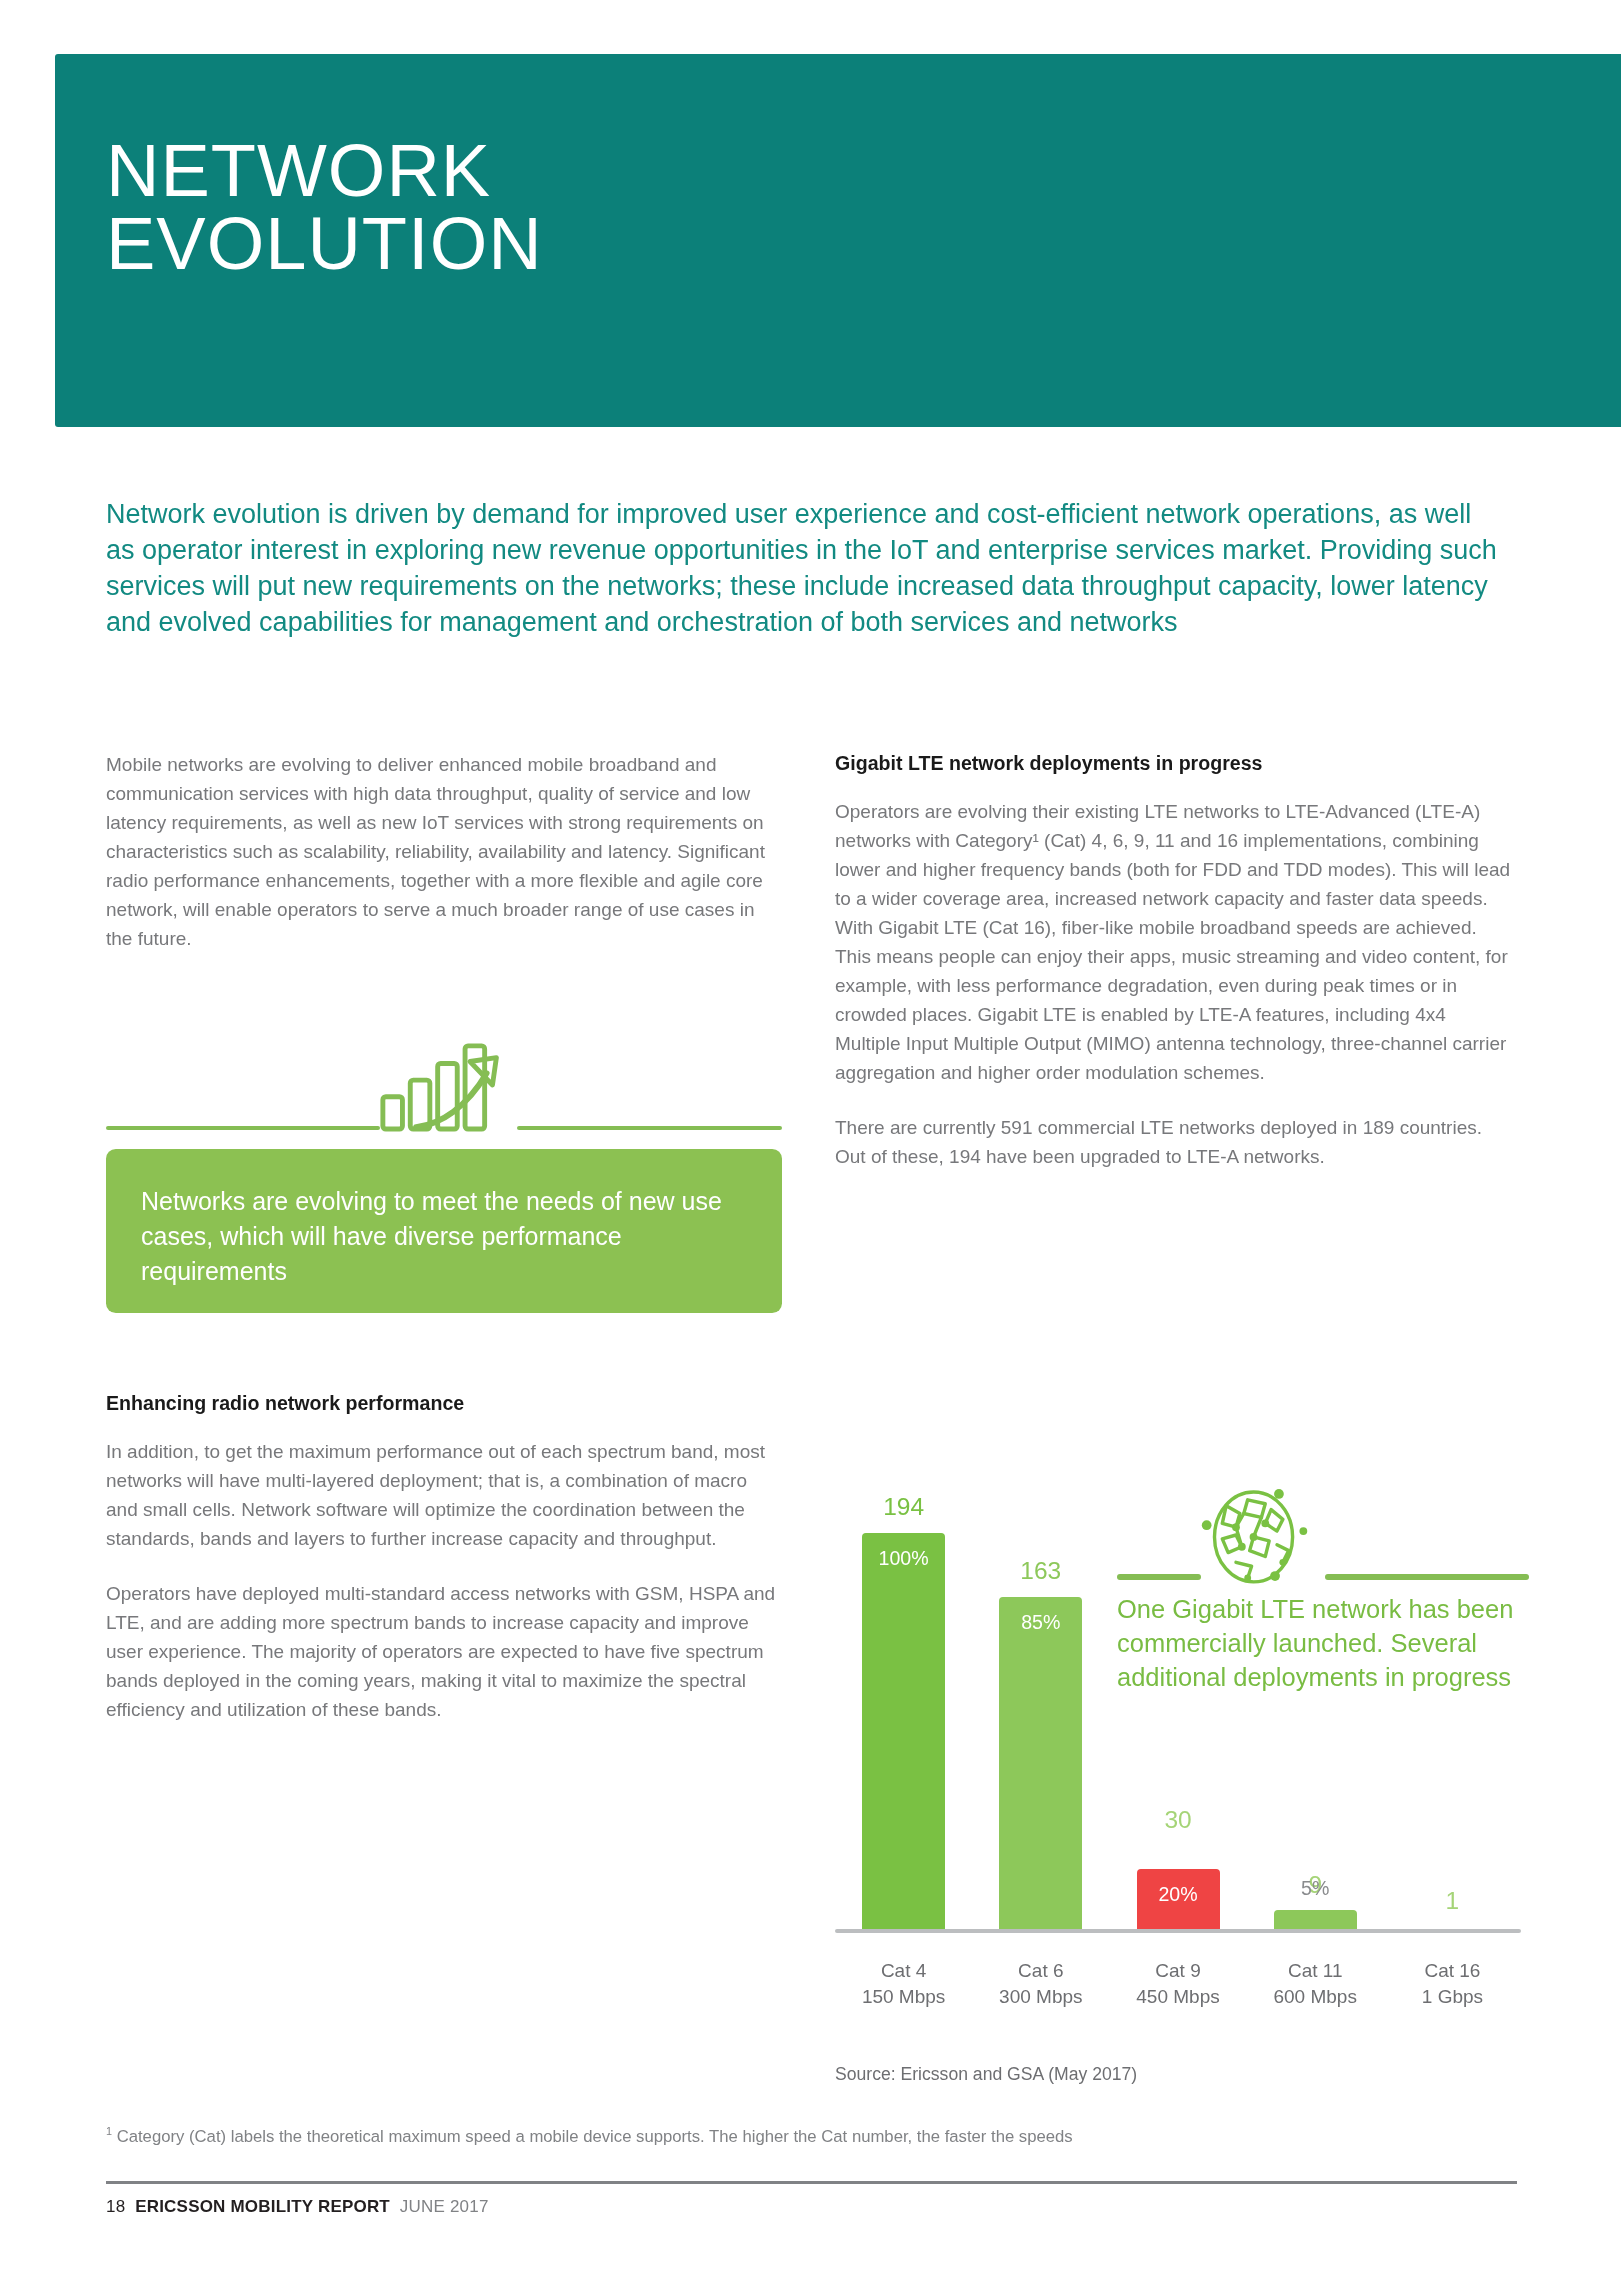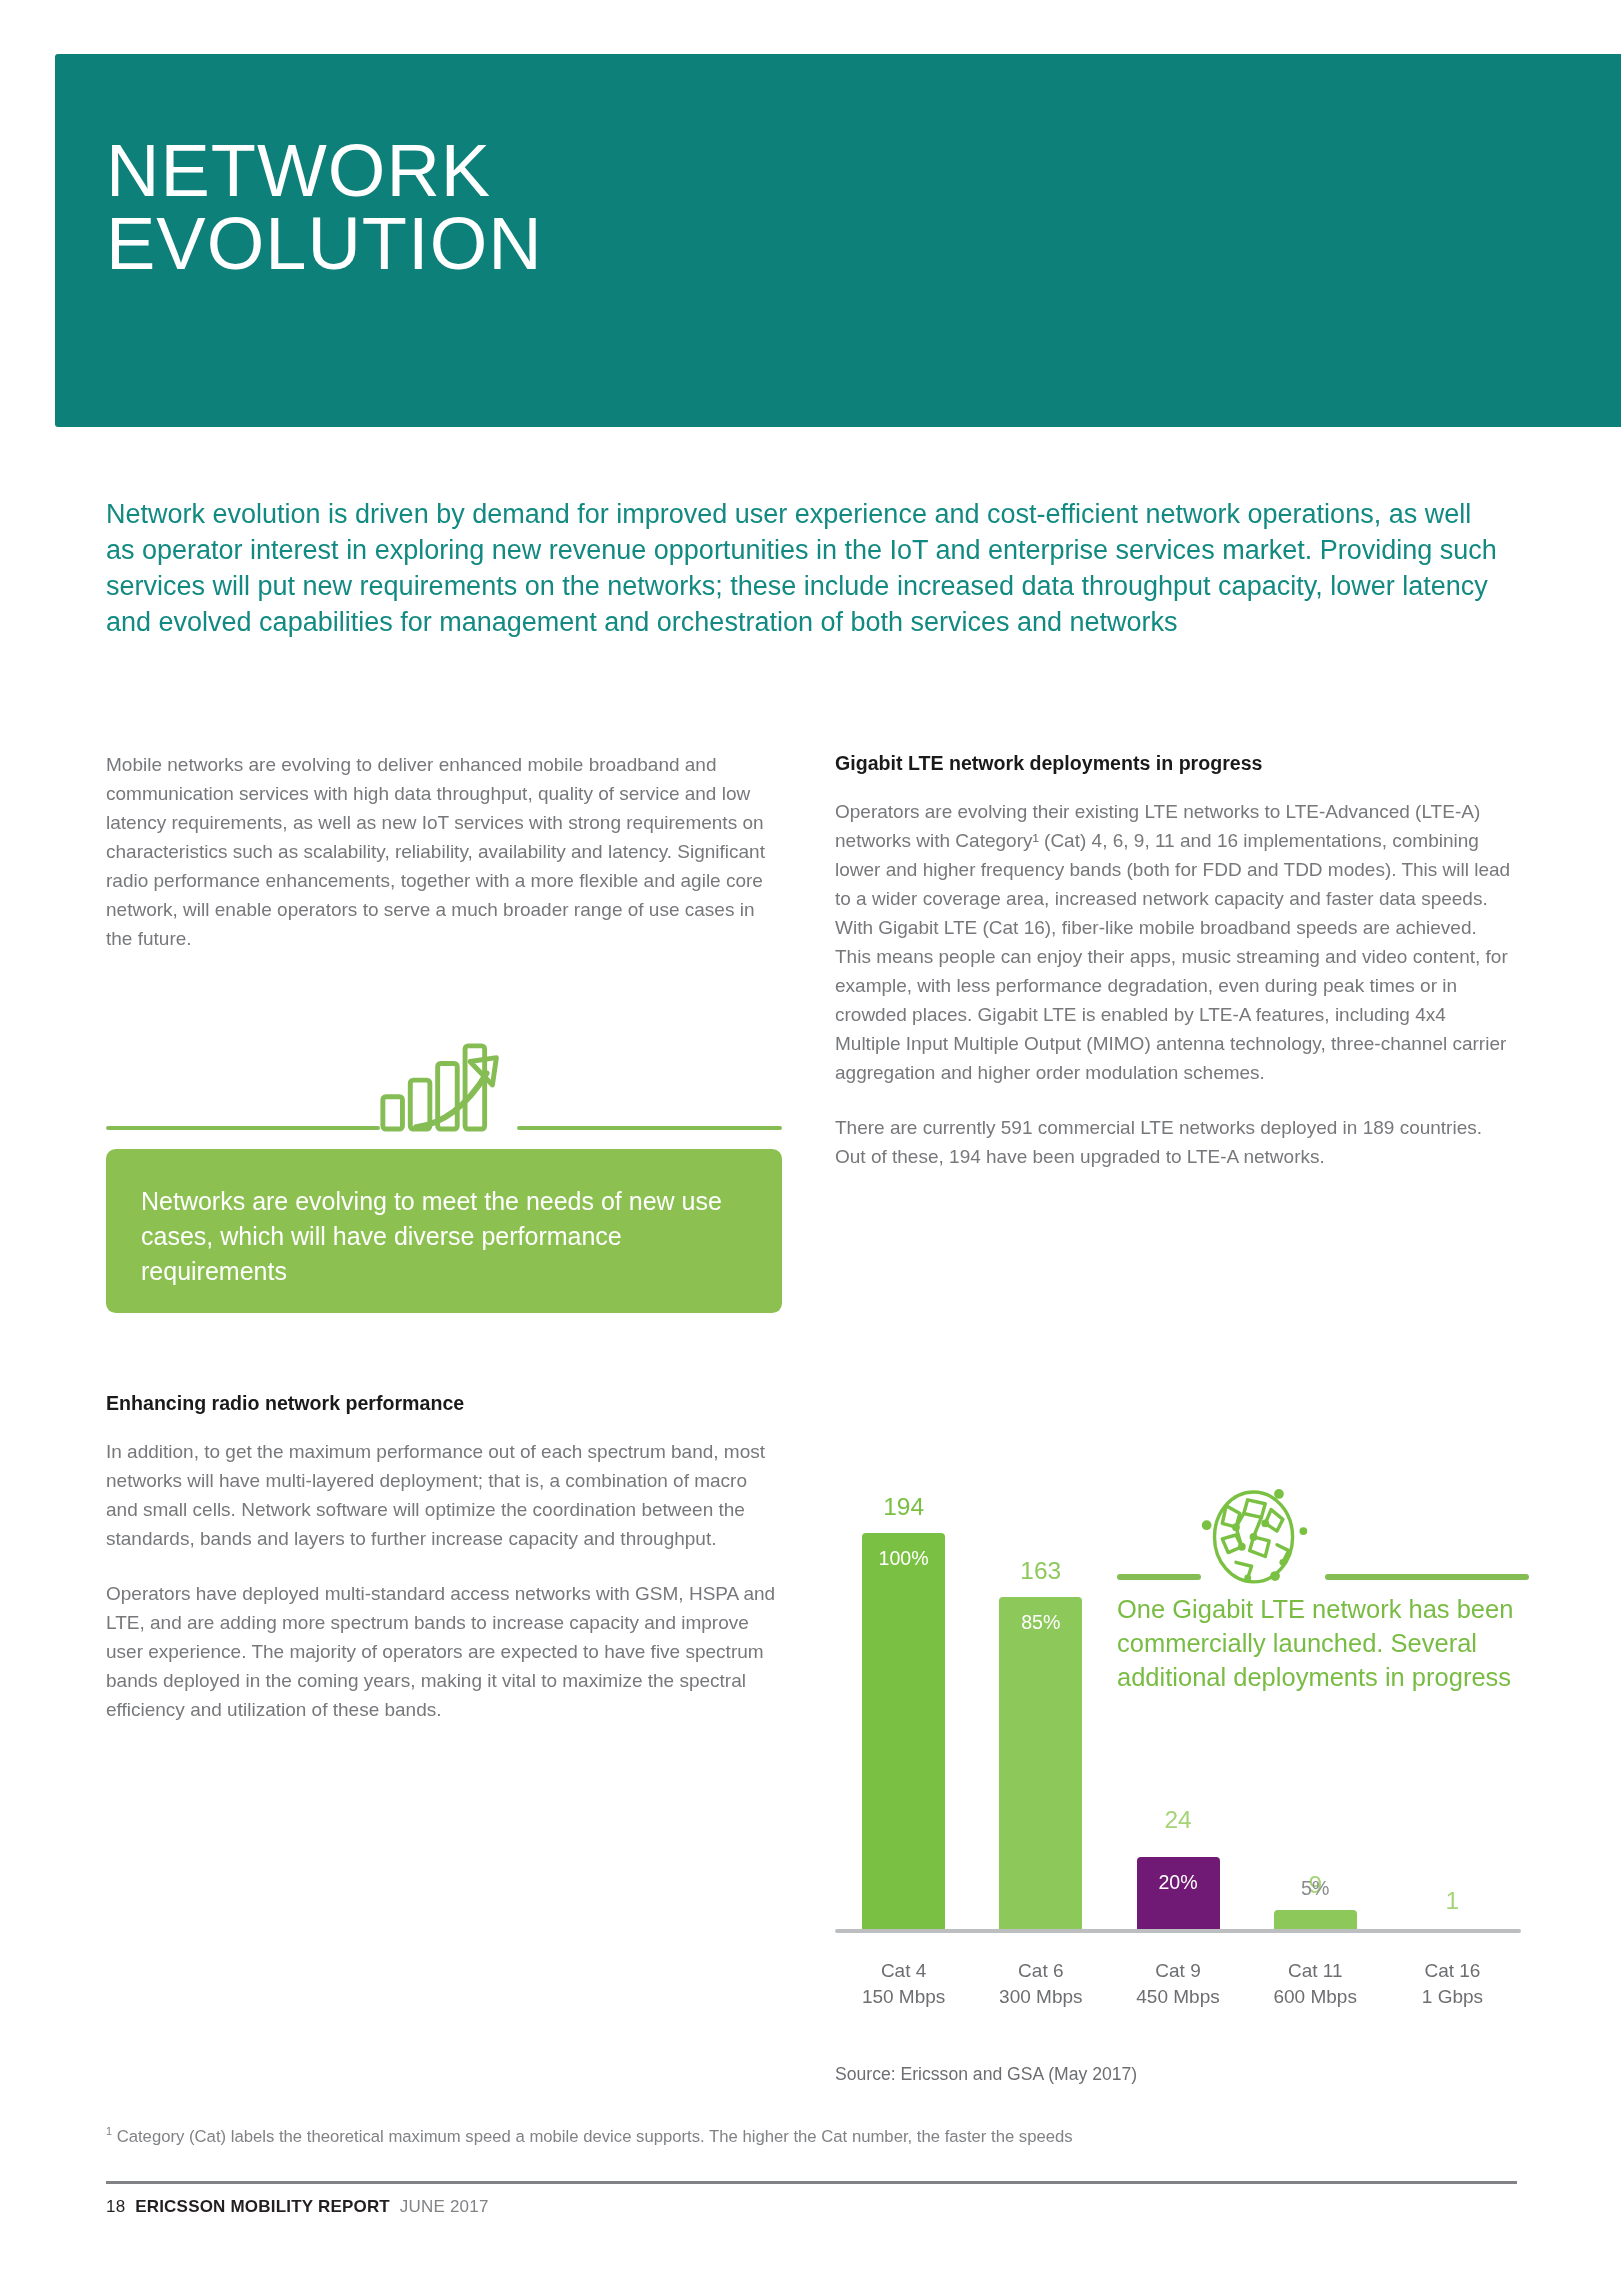--- a/index.html
+++ b/index.html
@@ -357,22 +357,22 @@
             <div class="bar-pct">100%</div>
           </div>
         </div>
         <div class="bar-slot">
           <div class="bar-count" style="color: rgb(141, 200, 90); bottom: 346px;">163</div>
           <div class="bar-rect" style="height: 332px; background: rgb(141, 200, 90);">
             <div class="bar-pct">85%</div>
           </div>
         </div>
         <div class="bar-slot">
-          <div class="bar-count" style="color: rgb(165, 212, 119); bottom: 97px;">24</div>
-          <div class="bar-rect" style="height: 72px; background: #701a75;">
+          <div class="bar-count" style="color: rgb(165, 212, 119); bottom: 97px;">30</div>
+          <div class="bar-rect" style="height: 60px; background: #ef4444;">
             <div class="bar-pct">20%</div>
           </div>
         </div>
         <div class="bar-slot">
           <div class="bar-count" style="color: rgb(165, 212, 119); bottom: 32px;">9</div>
           <div class="bar-rect" style="height: 18.6px; background: rgb(141, 200, 90);">
             <div class="bar-pct dark">5%</div>
           </div>
         </div>
         <div class="bar-slot">

